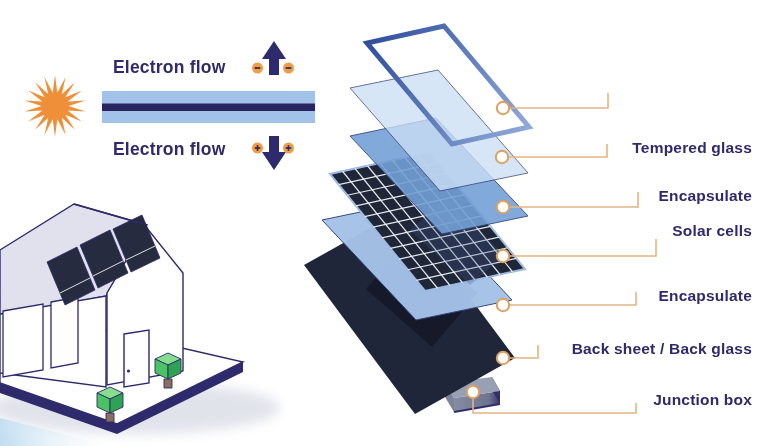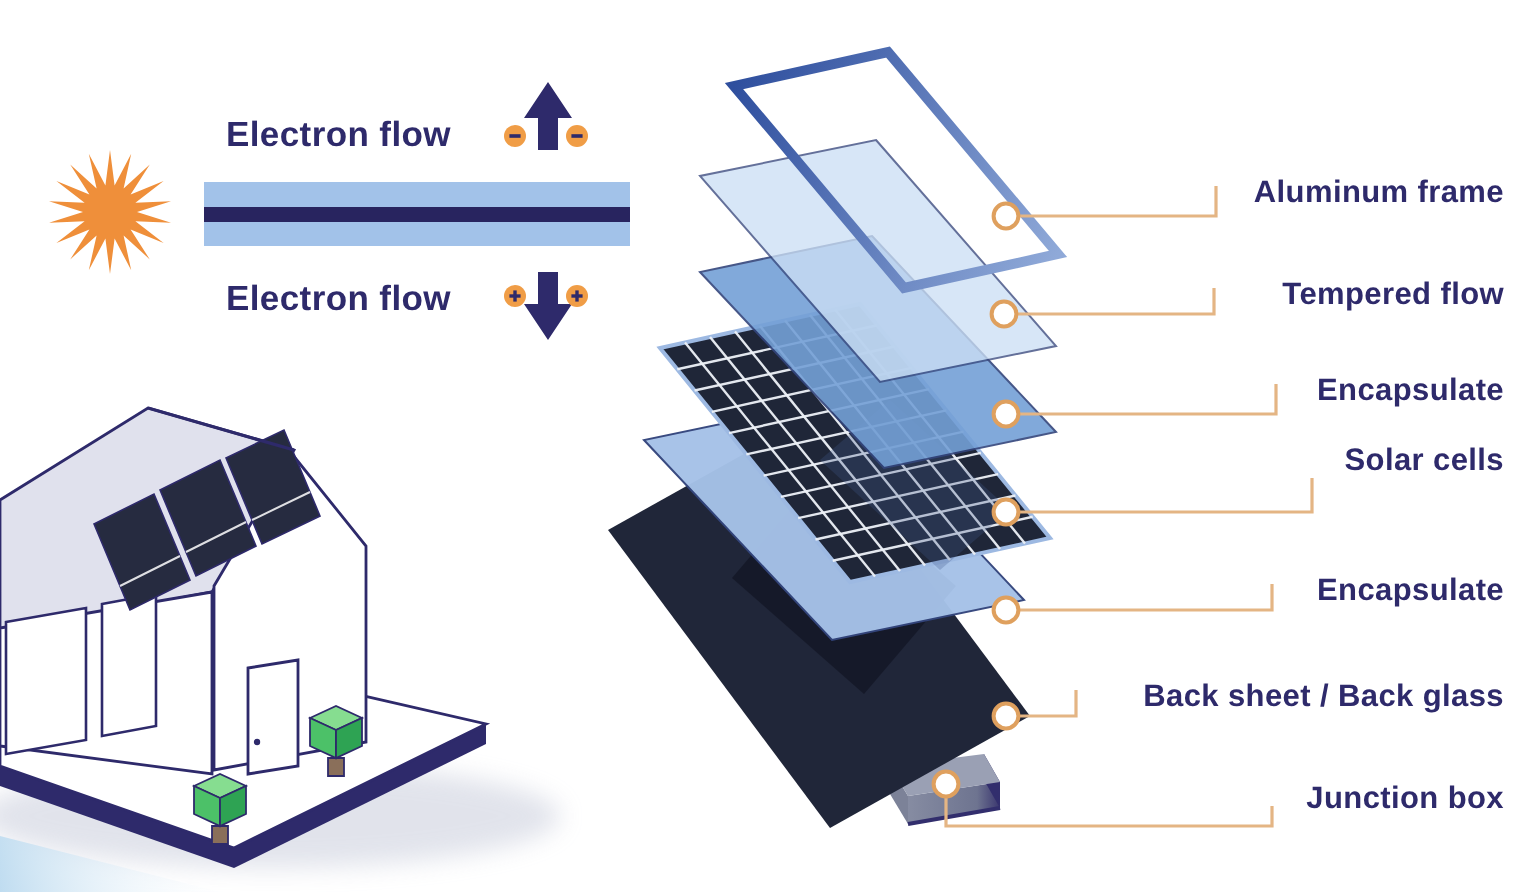--- a/index.html
+++ b/index.html
@@ -173,21 +173,20 @@
     <circle cx="503" cy="256" r="6.2"></circle>
     <circle cx="503" cy="305" r="6.2"></circle>
     <circle cx="503" cy="358" r="6.2"></circle>
     <circle cx="473" cy="392" r="6.2"></circle>
   </g>
 </svg>
 
 <div class="flow-label" style="top:57px;">Electron flow</div>
 <div class="flow-label" style="top:139px;">Electron flow</div>
 
-<div class="layer-label" style="top:88px;">Aluminum frame</div>
-<div class="layer-label" style="top:139px;">Tempered flow</div>
+<div class="layer-label" style="top:139px;">Tempered glass</div>
 <div class="layer-label" style="top:187px;">Encapsulate</div>
 <div class="layer-label" style="top:222px;">Solar cells</div>
 <div class="layer-label" style="top:287px;">Encapsulate</div>
 <div class="layer-label" style="top:340px;">Back sheet / Back glass</div>
 <div class="layer-label" style="top:391px;">Junction box</div>
 
 </div>
 
 </body></html>

